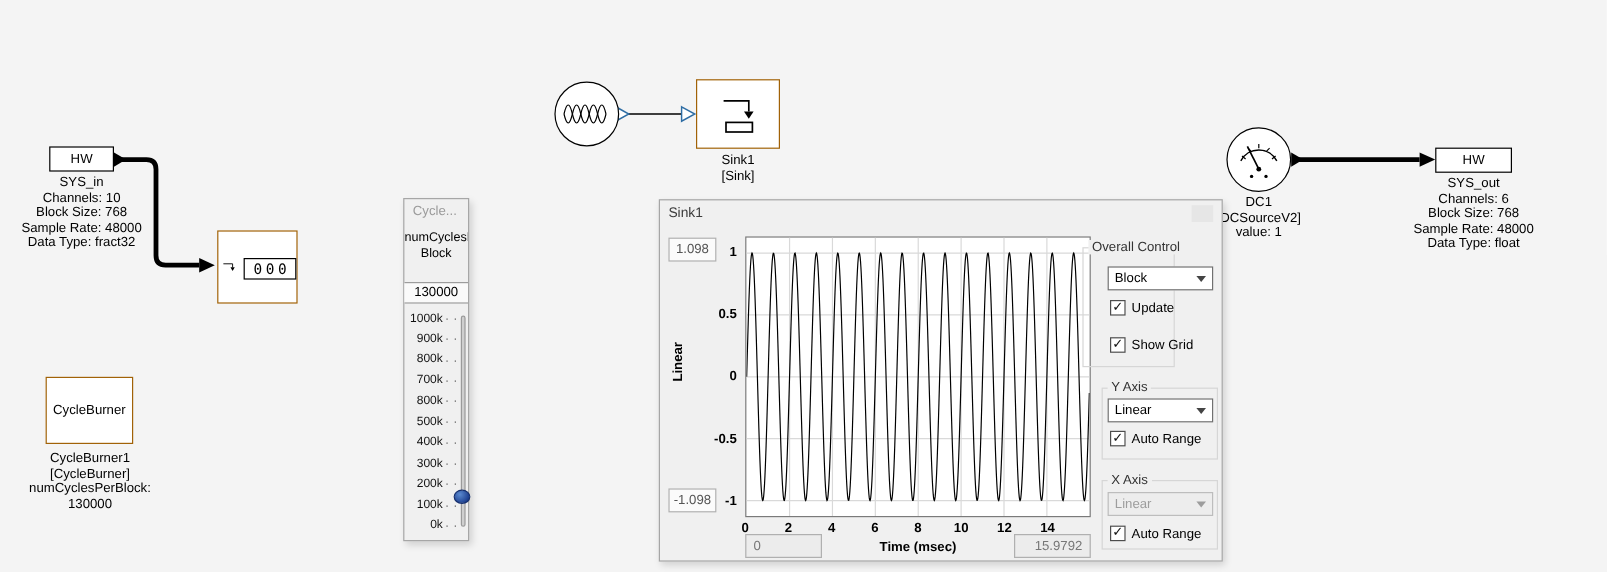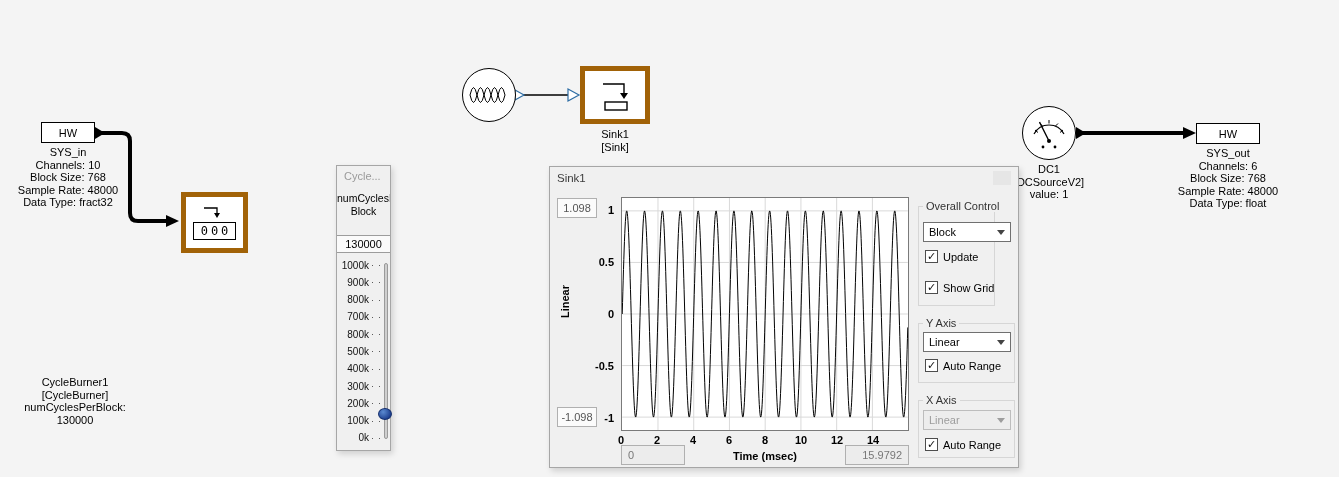--- a/index.html
+++ b/index.html
@@ -3,22 +3,22 @@
 <meta charset="utf-8">
 <style>
   * { margin:0; padding:0; box-sizing:border-box; }
   body { font-family:"Liberation Sans", sans-serif; background:#fff; }
   .canvas { position:relative; width:1339px; height:477px; background:#f4f4f4; overflow:hidden; font-size:11px; color:#000; }
   .wires { position:absolute; left:0; top:0; }
 
   
   .hwblock { position:absolute; height:21px; background:#fff; border:1px solid #000;
              display:flex; align-items:center; justify-content:center; font-size:11px; }
-  .block  { position:absolute; background:#fff; border:5px solid #a16207;
-            display:flex; flex-direction:column; align-items:center; justify-content:center; }
+  .block  { position:absolute; background:#fff; border:1px solid #a16207;
+            display:flex; align-items:center; justify-content:center; }
   .circle { position:absolute; width:54px; height:54px; background:#fff; border:1.5px solid #000;
             border-radius:50%; display:flex; align-items:center; justify-content:center; }
   .blabel { position:absolute; text-align:center; font-size:11px; line-height:12.6px; color:#000; }
   .digits { border:1px solid #000; padding:0 4px 0 7px; font-family:"DejaVu Sans Mono", monospace;
             font-size:12px; letter-spacing:3px; line-height:16px; margin-top:2px; background:#fff; }
 
   
   .window { position:absolute; background:#f0f0f0; border:1px solid #a6a6a6; box-shadow:2px 3px 6px rgba(0,0,0,.15); }
   .titlebar { height:20px; display:flex; align-items:center; padding:0 7px; font-size:11px; color:#3d3d3d; }
   .titlebar .graytitle { color:#9a9a9a; }
@@ -53,21 +53,21 @@
   .ylab { position:absolute; left:9px; top:118px; writing-mode:vertical-rl; transform:rotate(180deg);
           font-weight:bold; font-size:11px; }
   #plot { position:absolute; left:71px; top:30px; background:#fff; border:1px solid #7a7a7a; }
   .ytick { position:absolute; left:30px; width:34px; text-align:right; font-size:11px; font-weight:bold; }
   .xtick { position:absolute; top:267px; width:24px; text-align:center; font-size:11px; font-weight:bold; }
   .xaxlab { position:absolute; left:135px; top:283px; width:160px; text-align:center;
             font-weight:bold; font-size:11px; }
 
   
   .group { position:absolute; border:1px solid #d6d6d6; }
-  .g1 { left:368px; top:39px;  width:77px; height:100px;text-align:center; }
+  .g1 { left:352px; top:39px;  width:77px; height:100px;text-align:center; }
   .g2 { left:368px; top:156px; width:97; height:60px; width:97px; }
   .g3 { left:368px; top:233px; width:97px; height:58px; }
   .legend { position:absolute; top:-7px; left:4px; background:#f0f0f0; padding:0 3px;
             font-size:11px; color:#333; white-space:nowrap; }
   .combo { position:absolute; width:88px; height:20px; background:#fff; border:1px solid #707070;
            display:flex; align-items:center; padding-left:5px; font-size:11px; }
   .combo .arrow { margin-left:auto; margin-right:5px; width:0; height:0;
                   border-left:4px solid transparent; border-right:4px solid transparent;
                   border-top:5px solid #444; }
   .combo.disabled { background:#ededed; color:#9d9d9d; border-color:#bdbdbd; }
@@ -108,20 +108,24 @@
   </div>
 
   <div class="block" style="left:181px; top:192px; width:67px; height:61px;">
     <svg width="36" height="15" viewBox="0 0 36 15">
       <path d="M7 3 H20 V8" fill="none" stroke="#000" stroke-width="1.3"></path>
       <polygon points="17,8 23,8 20,13" fill="#000"></polygon>
     </svg>
     <div class="digits">000</div>
   </div>
 
+  <div class="block" style="left:38px; top:314px; width:73px; height:56px;">
+    <div>Cycle</div>
+    <div>Burner</div>
+  </div>
   <div class="blabel" style="left:5px; top:376px; width:140px;">
     <div>CycleBurner1</div>
     <div>[CycleBurner]</div>
     <div>numCyclesPerBlock: 130000</div>
   </div>
 
   <div class="circle" style="left:462px; top:68px;">
     <svg width="42" height="32" viewBox="0 0 42 32">
       <path d="M2 16 Q5.5 1 9 16 Q12.5 31 16 16 Q19.5 1 23 16 Q26.5 31 30 16 Q33.5 1 37 16" fill="none" stroke="#000" stroke-width="1"></path>
       <path d="M2 16 Q5.5 31 9 16 Q12.5 1 16 16 Q19.5 31 23 16 Q26.5 1 30 16 Q33.5 31 37 16" fill="none" stroke="#000" stroke-width="1"></path>

